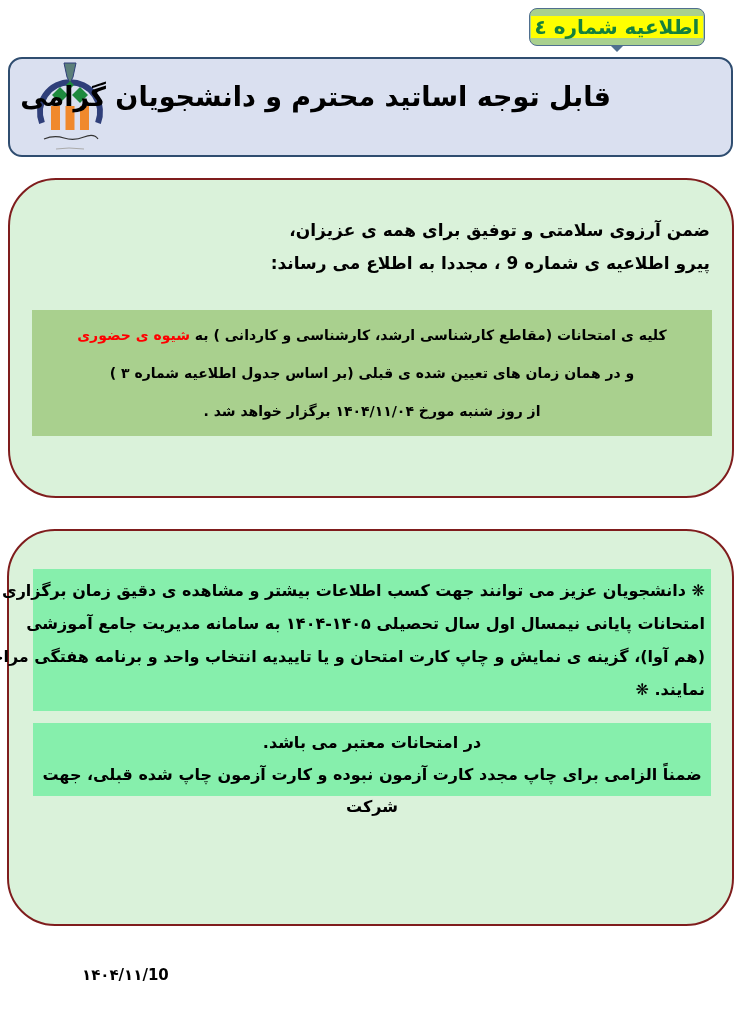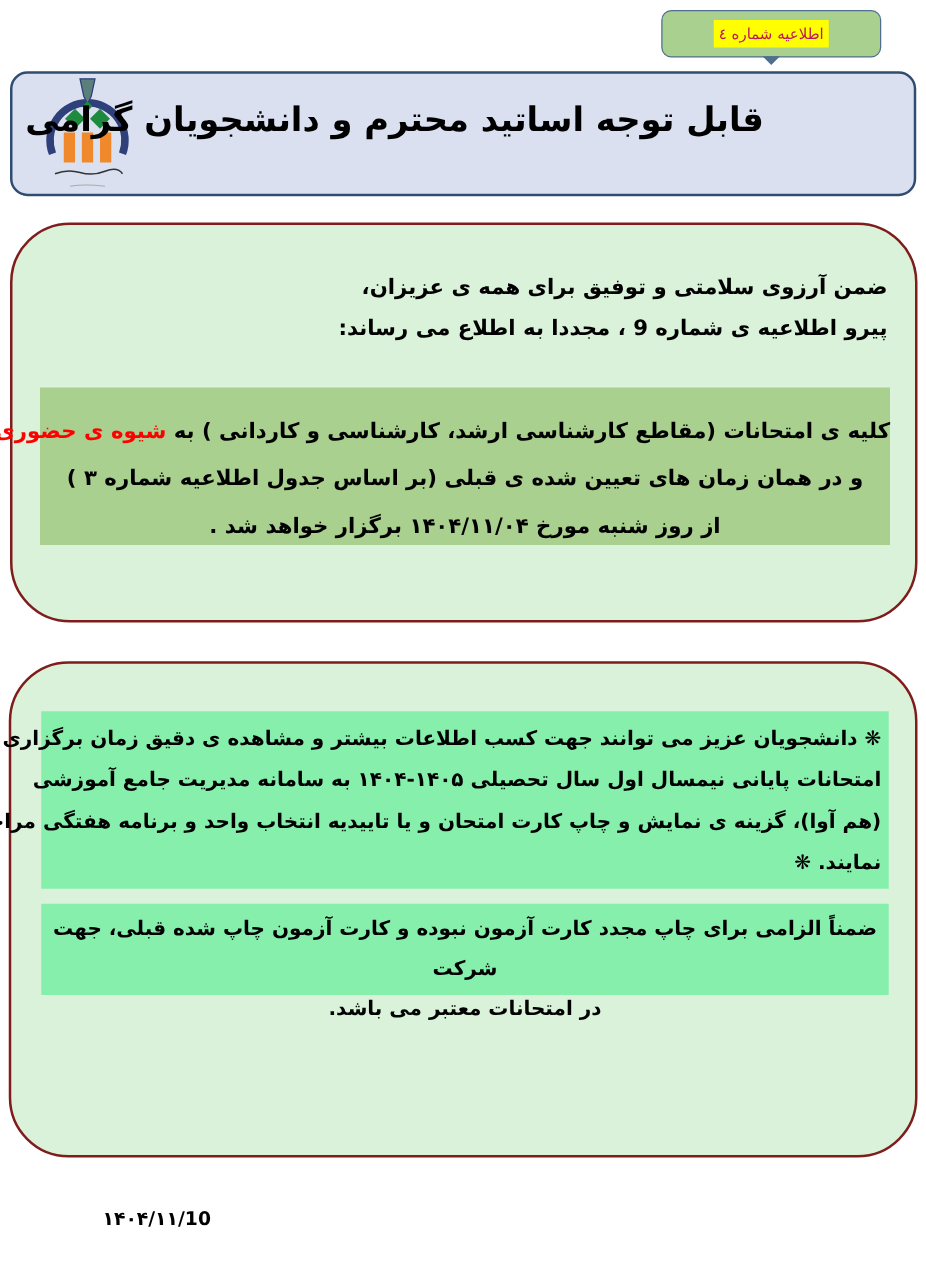--- a/index.html
+++ b/index.html
@@ -32,23 +32,23 @@
       left: 50%;
       bottom: -7px;
       margin-left: -7px;
       width: 0; height: 0;
       border-left: 7px solid transparent;
       border-right: 7px solid transparent;
       border-top: 7px solid #4f6f8f;
     }
     .badge-text {
       background: #ffff00;
-      color: #be185d;
-      font-weight: normal;
-      font-size: 12px;
+      color: #15803d;
+      font-weight: bold;
+      font-size: 20px;
       padding: 1px 4px;
       direction: rtl;
       line-height: 20px;
     }
 
     
     .header {
       position: absolute;
       left: 8px;
       top: 57px;
@@ -110,24 +110,24 @@
 
     .highlight-box {
       position: absolute;
       left: 22px;
       top: 130px;
       width: 680px;
       height: 126px;
       background: #a9d08e;
       direction: rtl;
       text-align: center;
-      font-size: 17px;
-      font-weight: bold;
-      color: #000;
-      padding-top: 16px;
+      font-size: 14px;
+      font-weight: bold;
+      color: #000;
+      padding-top: 6px;
     }
     .highlight-box .line { line-height: 38px; white-space: nowrap; }
     .red { color: #ff0000; }
 
     .salmon {
       position: absolute;
       background: #86efac;
       direction: rtl;
       font-size: 16px;
       font-weight: bold;
@@ -214,20 +214,20 @@
 </div>
 
 <div class="card card-2">
   <div class="salmon salmon-1">
     <span class="row">❋   دانشجویان عزیز می توانند جهت کسب اطلاعات بیشتر و مشاهده ی دقیق زمان برگزاری</span>
     <span class="row">امتحانات پایانی نیمسال اول سال تحصیلی ۱۴۰۵-۱۴۰۴  به سامانه مدیریت جامع آموزشی</span>
     <span class="row">(هم آوا)، گزینه ی نمایش و چاپ کارت امتحان  و یا تاییدیه انتخاب واحد و برنامه هفتگی مراجعه</span>
     <span class="row last">نمایند.  ❋</span>
   </div>
   <div class="salmon salmon-2">
+    <div>در امتحانات معتبر می باشد.</div>
     <div>ضمناً الزامی برای چاپ مجدد کارت آزمون نبوده و کارت آزمون چاپ شده  قبلی، جهت شرکت</div>
-    <div>در امتحانات معتبر می باشد.</div>
   </div>
 </div>
 
 <div class="footer">
   <div>۱۴۰۴/۱۱/10</div>
 </div>
 
 </body></html>

